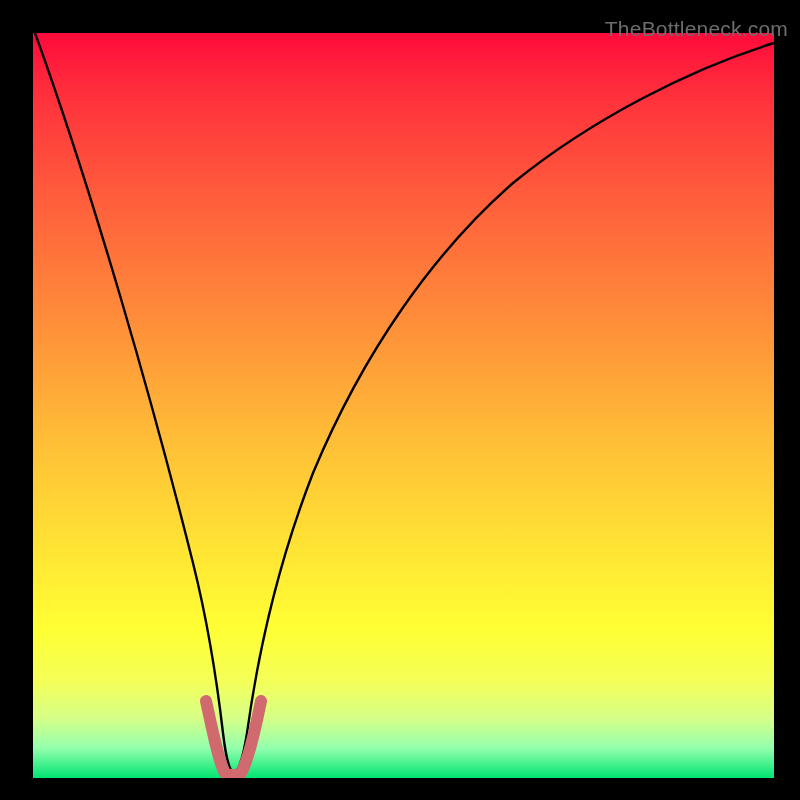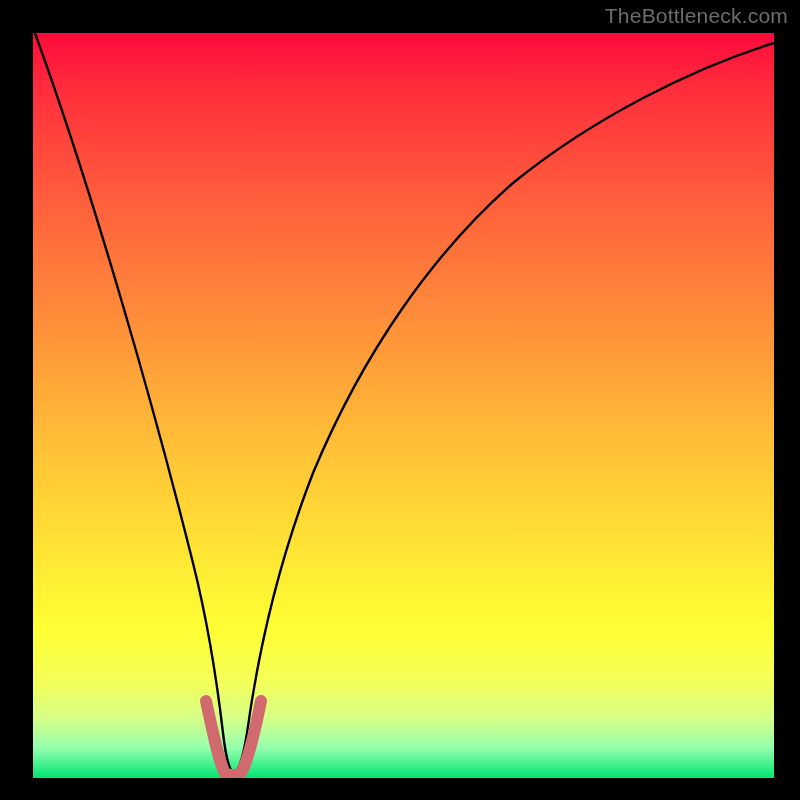--- a/index.html
+++ b/index.html
@@ -35,20 +35,21 @@
       #93ffad 96%,
       #00e472 100%
     );
   }
   .watermark {
     position: absolute;
     color: #6d6d6d;
     font-size: 21px;
     font-weight: 500;
     letter-spacing: 0.2px;
+    margin-top: 13px;
   }
   svg.curve {
     position: absolute;
     top: 0;
     left: 0;
   }
 </style>
 </head>
 <body>
 

